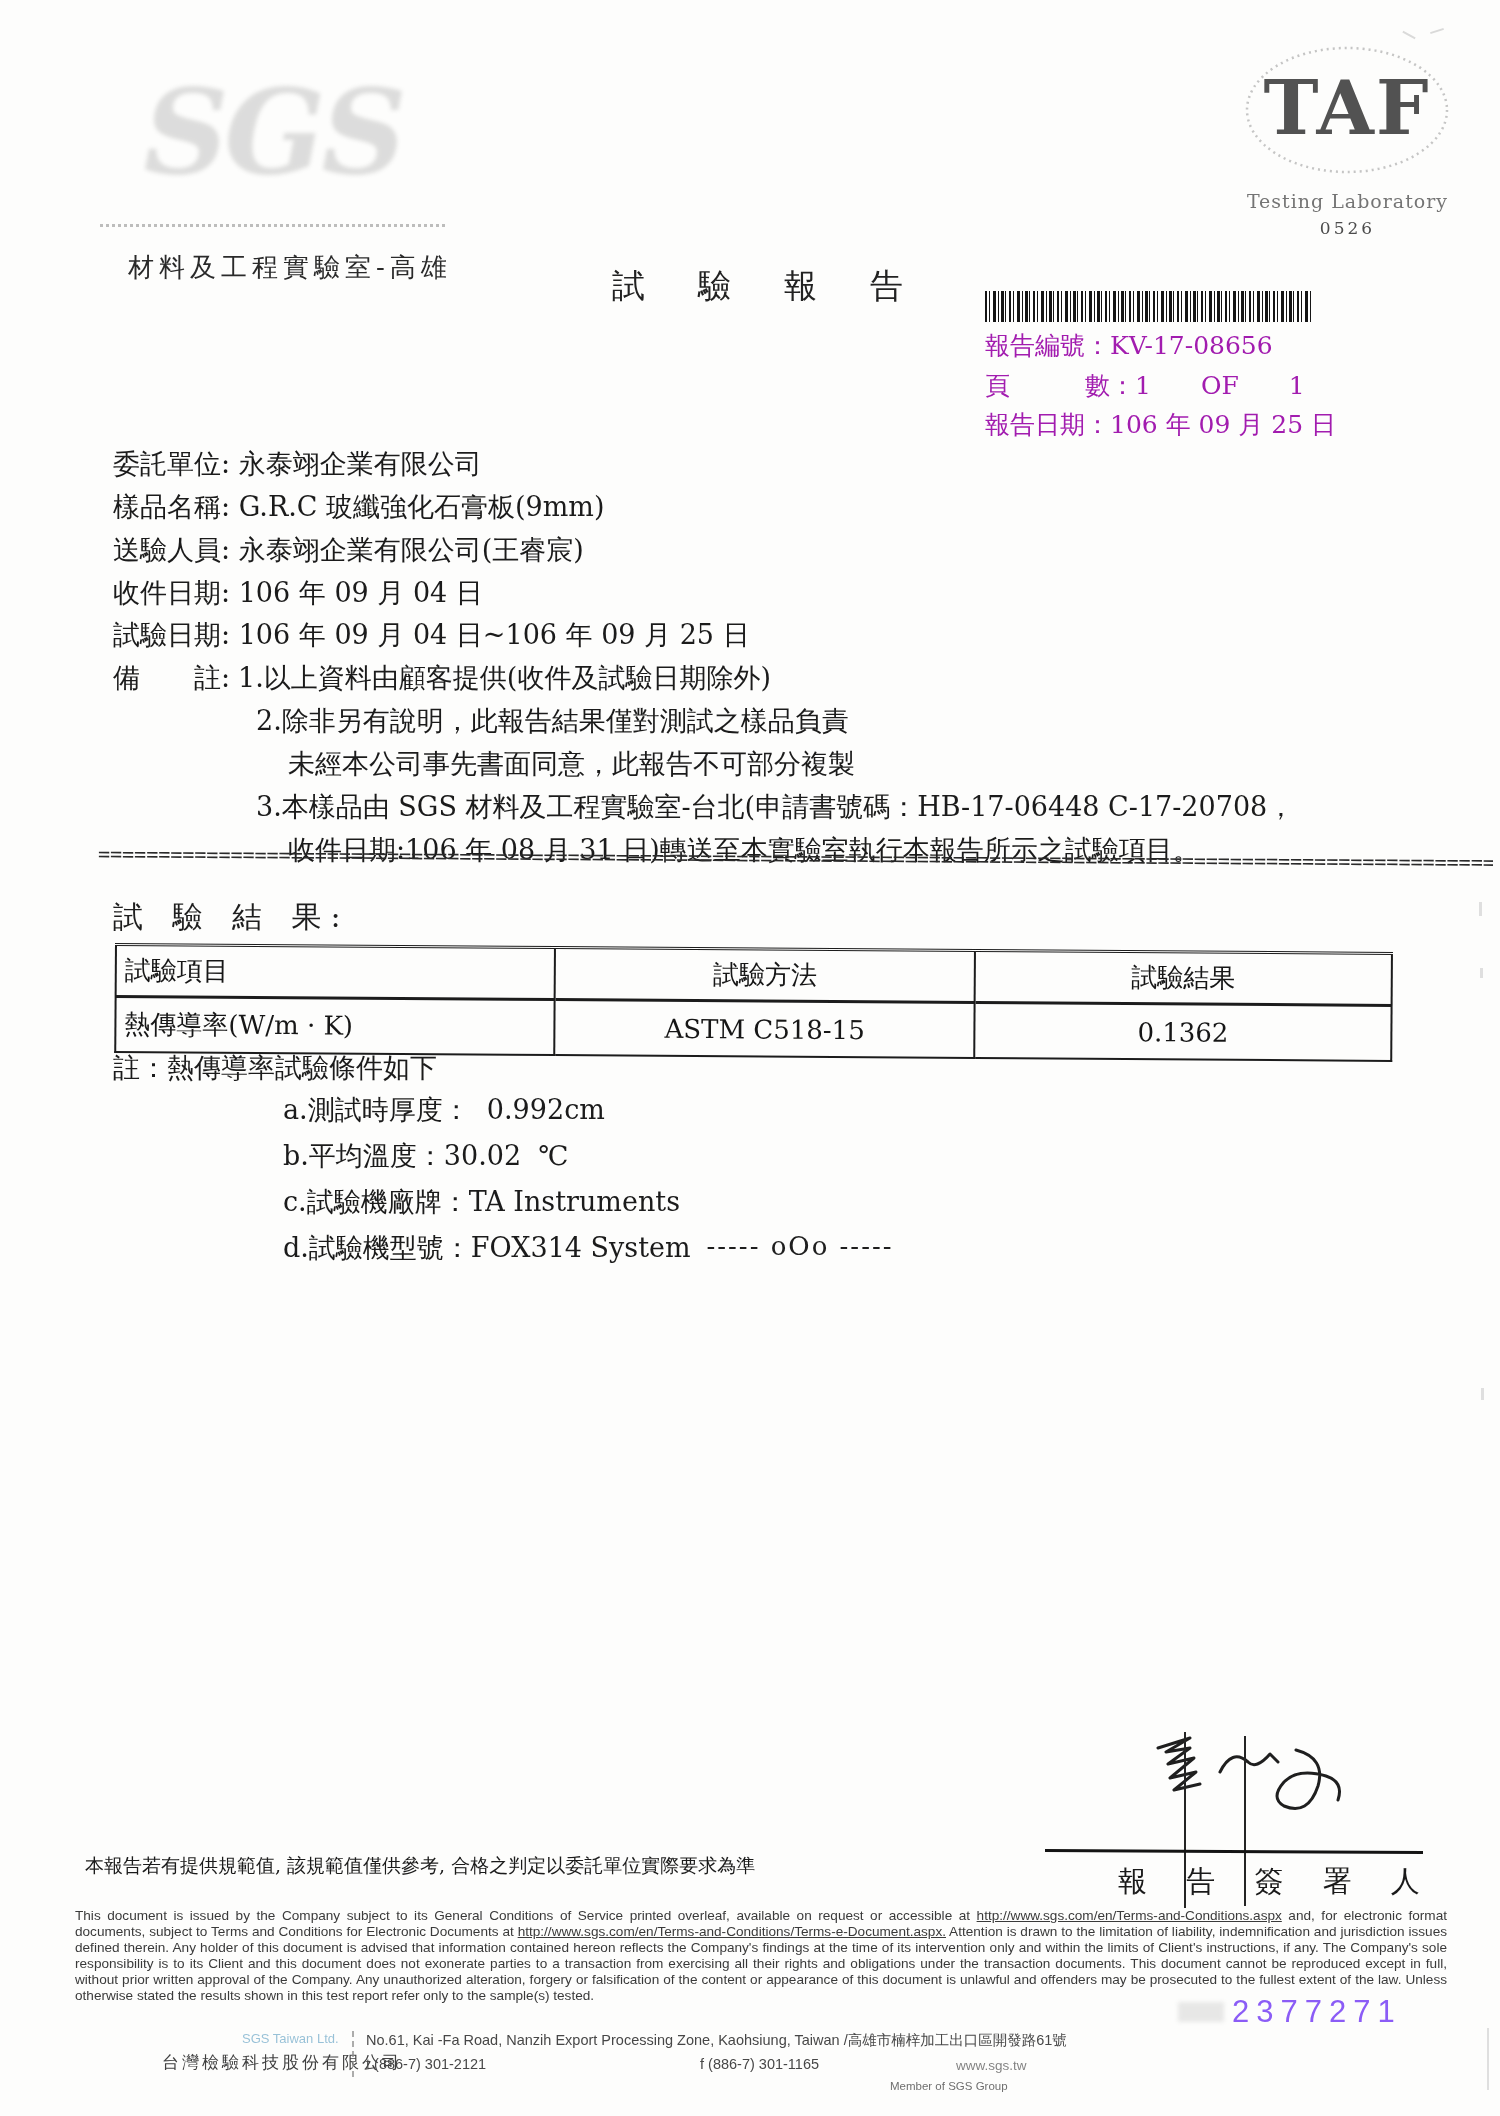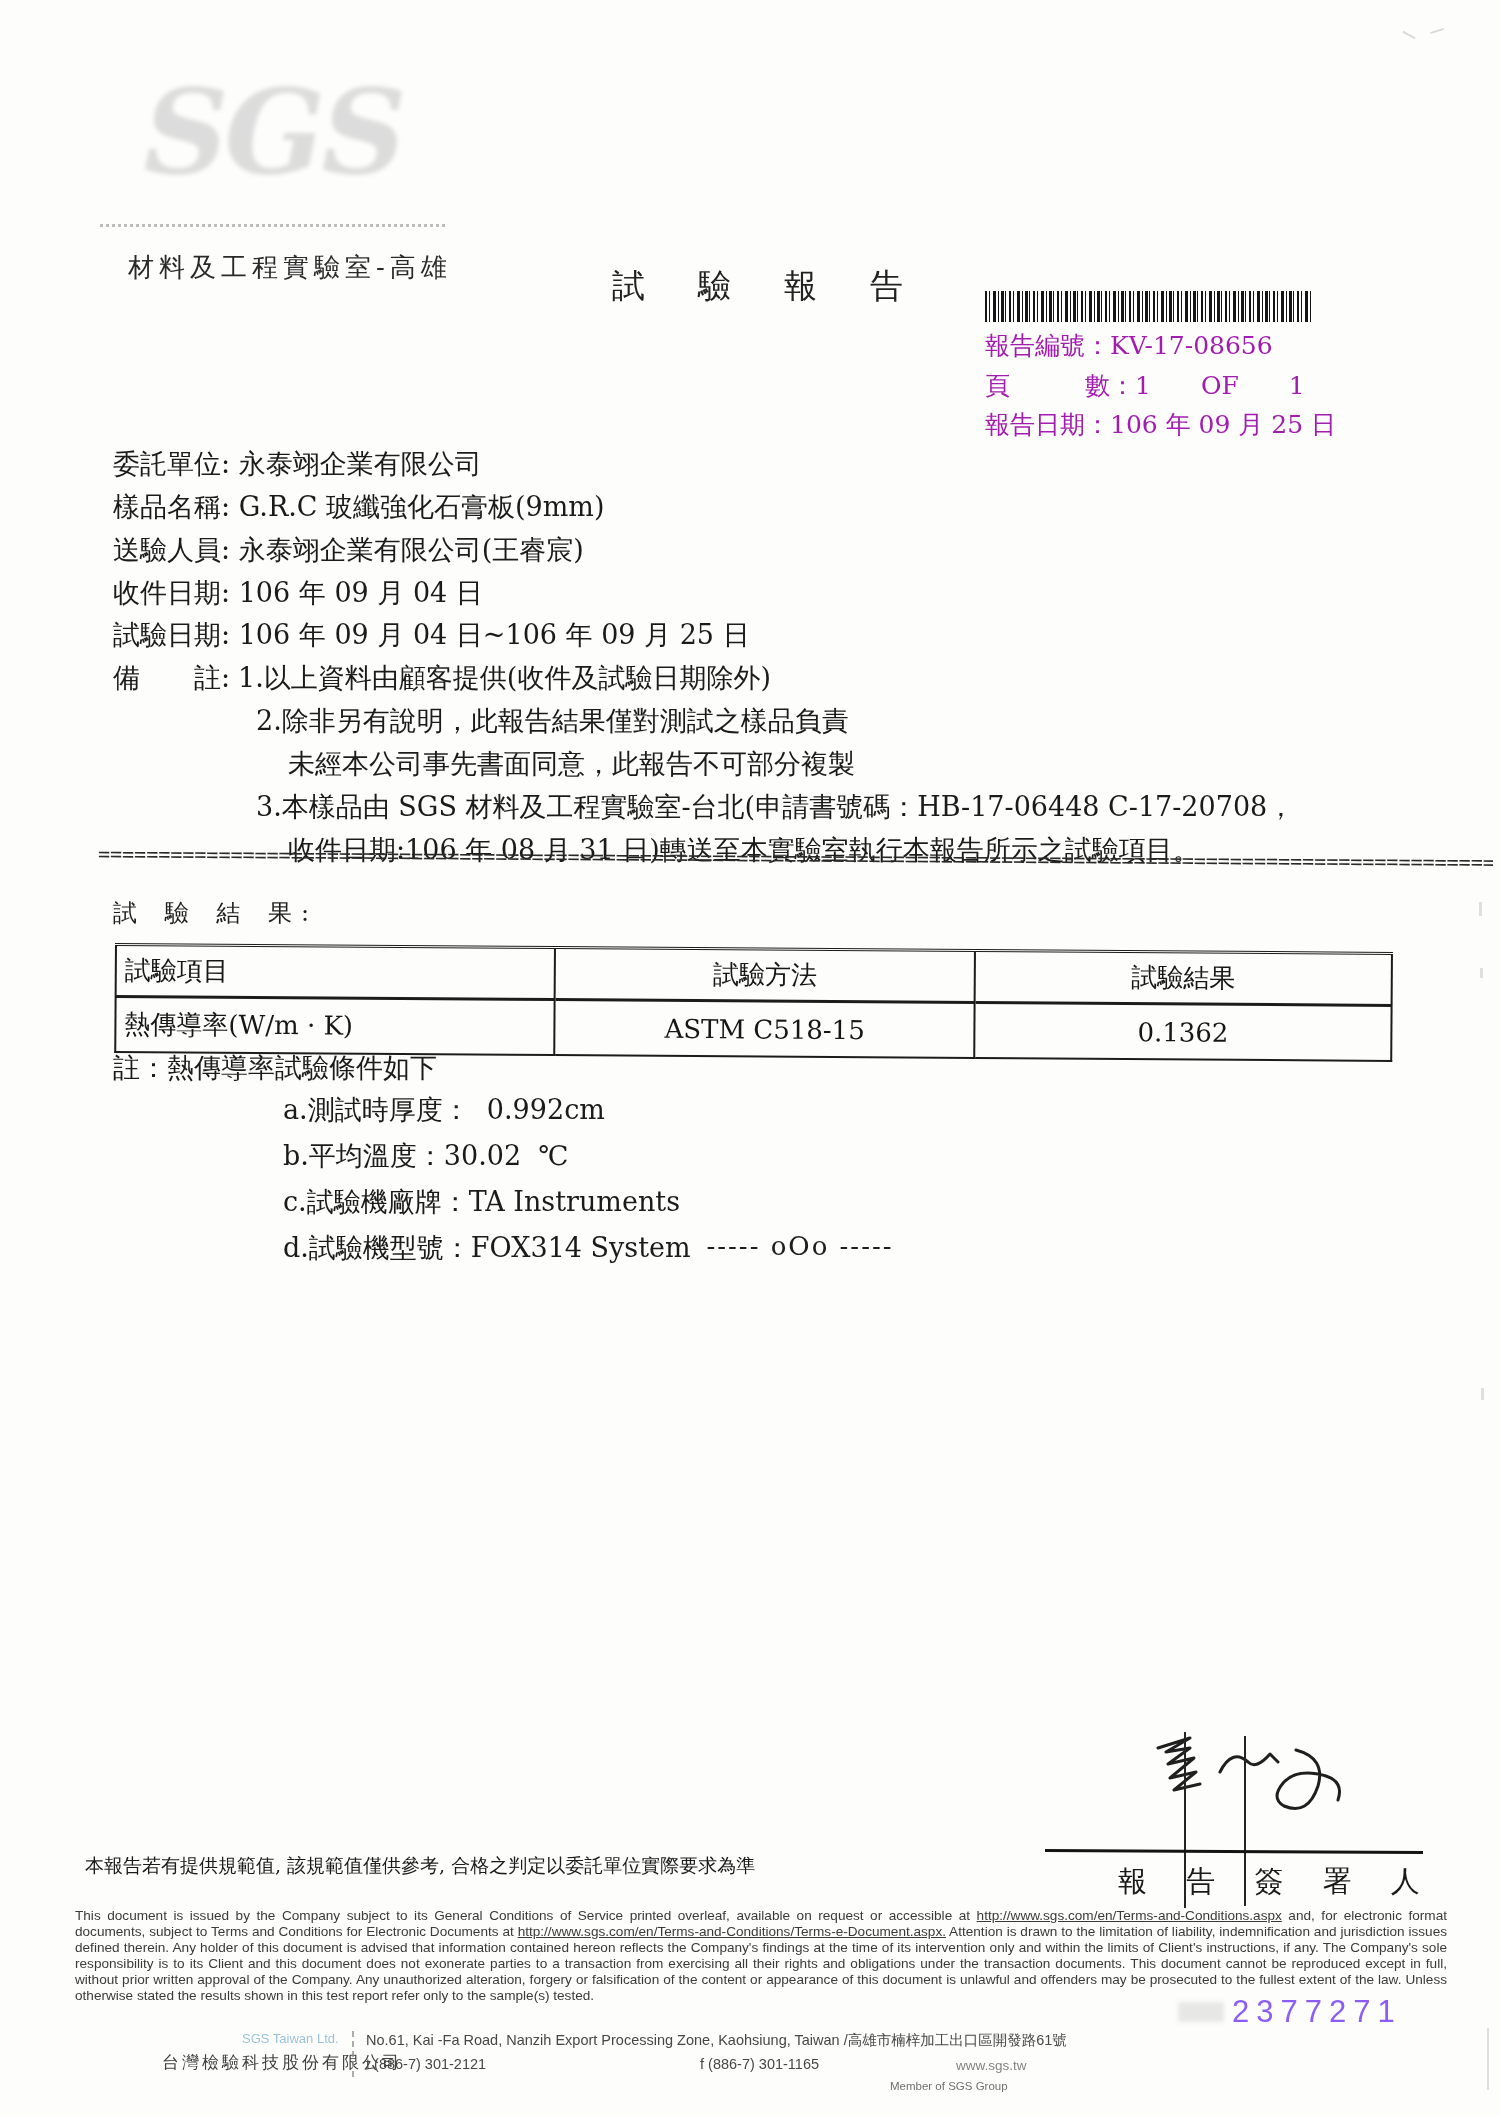--- a/index.html
+++ b/index.html
@@ -46,21 +46,21 @@
   
   .info-line{font-size:27px;color:#1b1b1b;}
   .lbl{display:inline-block;}
 
   
   .eq-sep{left:98px;top:846px;width:1395px;height:26px;overflow:hidden;
     font-family:"DejaVu Sans Mono","Liberation Mono",monospace;
     font-size:20px;letter-spacing:0px;color:#2a2a2a;transform:rotate(0.35deg);}
 
   
-  .results-heading{left:113px;top:897px;font-size:24px;letter-spacing:9px;word-spacing:2px;}
+  .results-heading{left:113px;top:897px;font-size:30px;letter-spacing:9px;word-spacing:2px;}
   .rtable{left:115px;top:943px;width:1278px;border-collapse:collapse;
     transform:rotate(0.4deg);transform-origin:left top;font-size:26px;color:#161616;}
   .rtable td{border:2px solid #1c1c1c;}
   .rtable .hdr td{border-top:3px double #1c1c1c;border-bottom:3px solid #1c1c1c;height:47px;}
   .rtable .dat td{height:51px;}
   .c-item{width:433px;text-align:left;padding-left:8px;}
   .c-method{width:420px;text-align:center;}
   .c-result{width:417px;text-align:center;}
 
   .note-line{font-size:27px;color:#1b1b1b;}
@@ -103,20 +103,28 @@
 <body>
 
 <div class="page">
 
   <div class="abs sgs-logo">SGS</div>
   <div class="abs sgs-underline"></div>
   <div class="abs lab-name">材料及工程實驗室-高雄</div>
 
   <div class="abs doc-title pre">試　驗　報　告</div>
 
+  <div class="abs taf-box">
+    <svg class="taf-svg" width="225" height="150" viewBox="0 0 225 150">
+      <ellipse cx="112" cy="70" rx="100" ry="62" fill="none" stroke="#8d8d8d" stroke-width="2.5" stroke-dasharray="2 4" opacity="0.5"></ellipse>
+      <text x="112" y="94" text-anchor="middle" font-size="74" font-weight="bold" font-family="'DejaVu Serif',serif" fill="#3b3b3b" opacity="0.88" letter-spacing="2">TAF</text>
+    </svg>
+    <div class="taf-label">Testing Laboratory</div>
+    <div class="taf-number">0526</div>
+  </div>
   <div class="abs corner-mark" style="left:1402px;top:34px;transform:rotate(28deg);"></div>
   <div class="abs corner-mark" style="left:1430px;top:30px;transform:rotate(-18deg);"></div>
 
   <div class="abs barcode"></div>
 
   <div class="abs meta meta-row1 pre"><span>報告編號：</span><span>KV-17-08656</span></div>
   <div class="abs meta meta-row2 pre"><span>頁　　　數：</span><span>1　　OF　　1</span></div>
   <div class="abs meta meta-row3 pre"><span>報告日期：</span><span>106 年 09 月 25 日</span></div>
 
   <div class="abs info-line pre" style="left:113px;top:446px;"><span class="lbl">委託單位: </span><span>永泰翊企業有限公司</span></div>

